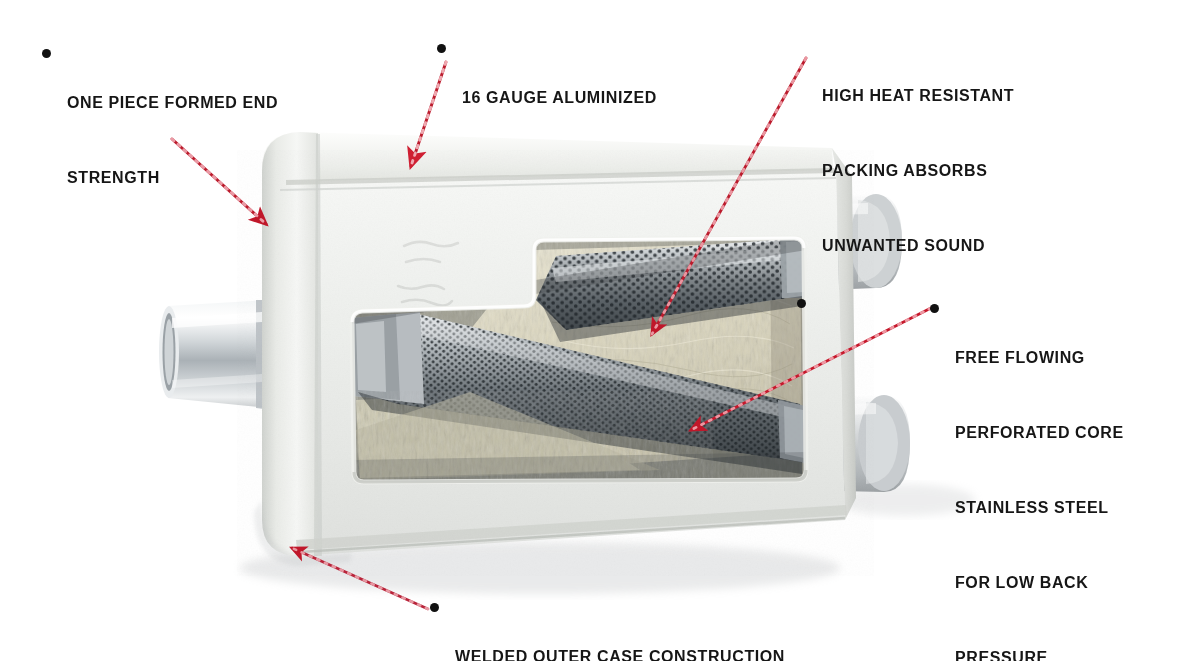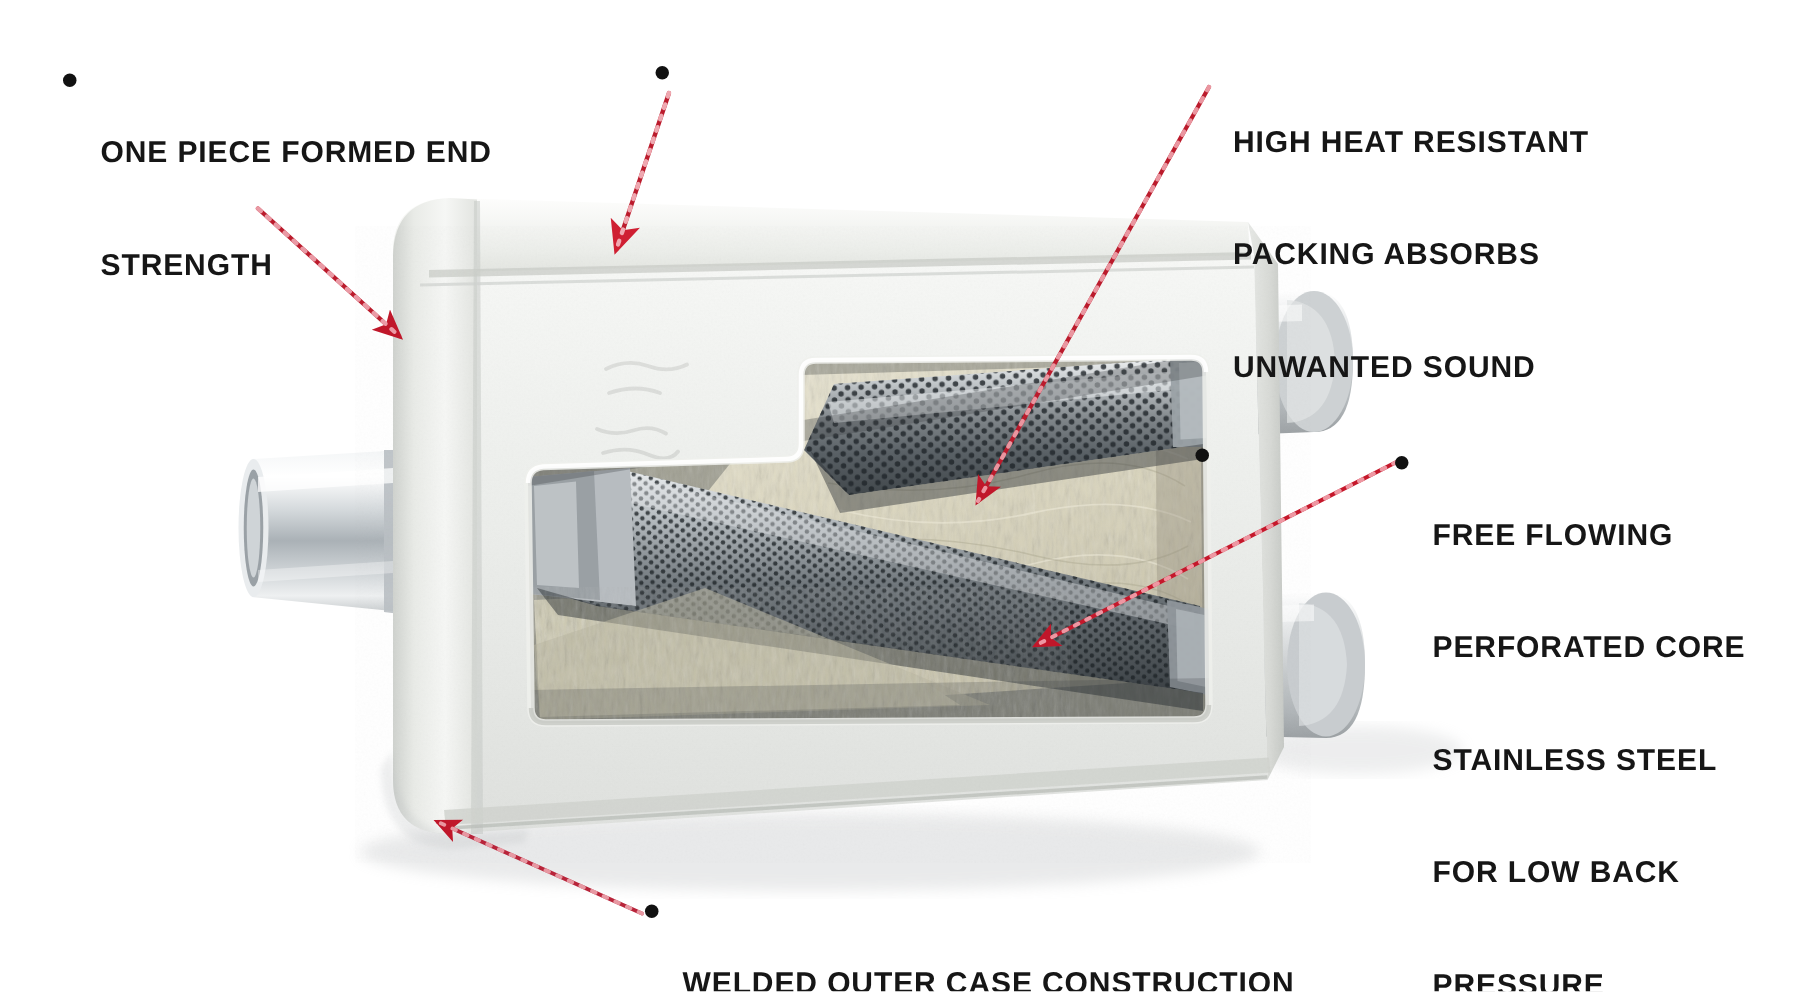--- a/index.html
+++ b/index.html
@@ -30,21 +30,21 @@
     height: 9px;
     border-radius: 50%;
     background: #111111;
     flex: 0 0 auto;
     margin-top: 9px;
     margin-right: 16px;
   }
   .callout .lines {
     font-family: "Liberation Sans", sans-serif;
     font-weight: bold;
-    font-size: 20px;
+    font-size: 16px;
     line-height: 25px;
     letter-spacing: 0.6px;
     color: #161616;
     white-space: pre;
     text-transform: uppercase;
     -webkit-font-smoothing: antialiased;
   }
   .callout .lines span { display: block; }
 
   
@@ -355,20 +355,21 @@
     <span class="bullet"></span>
     <span class="lines">
       <span>ONE PIECE FORMED END</span>
       <span>STRENGTH</span>
     </span>
   </div>
 
   <div class="callout" style="left:437px; top:35px;">
     <span class="bullet"></span>
     <span class="lines">
+      <span>16 GAUGE ALUMINIZED</span>
     </span>
   </div>
 
   <div class="callout" style="left:797px; top:33px;align-items:flex-end;">
     <span class="bullet"></span>
     <span class="lines">
       <span>HIGH HEAT RESISTANT</span>
       <span>PACKING ABSORBS</span>
       <span>UNWANTED SOUND</span>
     </span>

